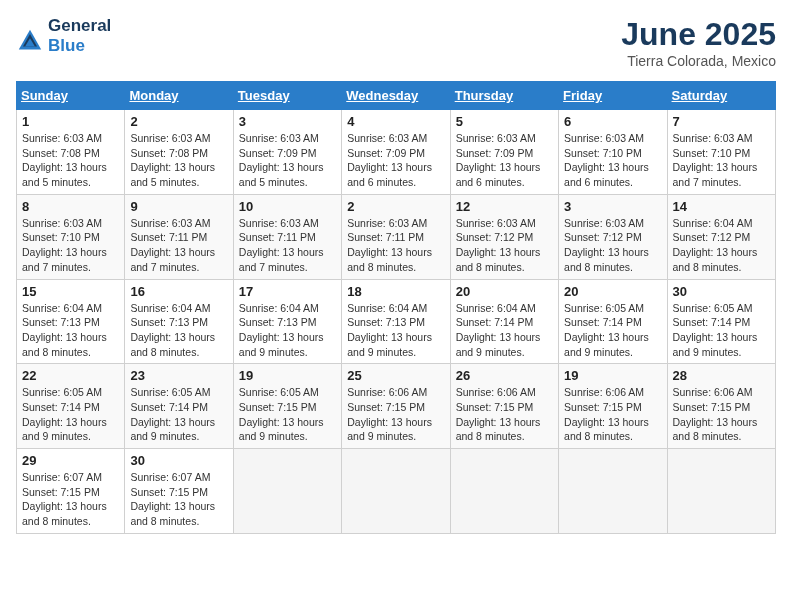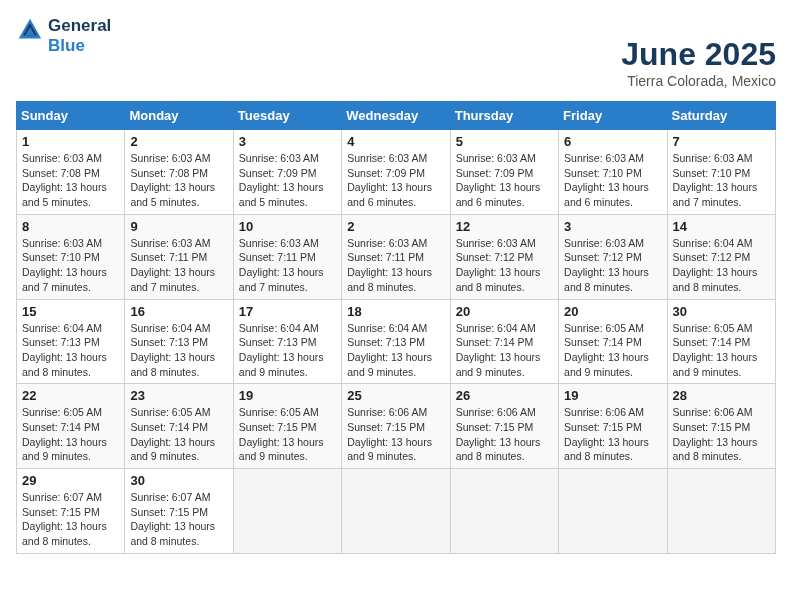--- a/index.html
+++ b/index.html
@@ -11,30 +11,29 @@
       padding: 16px;
     }
     .header-area {
       display: flex;
       justify-content: space-between;
       align-items: flex-start;
       margin-bottom: 12px;
     }
     .logo {
       display: flex;
-      align-items: flex-start;
+      align-items: flex-end;
       gap: 4px;
     }
     .logo-icon {
       width: 28px;
       height: 28px;
     }
     .title-area {
       text-align: right;
-      margin-top: 20px;
     }
     .month-title {
       font-size: 32px;
       font-weight: bold;
       color: #1a3a5c;
     }
     .location-title {
       font-size: 14px;
       color: #555;
       text-align: right;
@@ -45,20 +44,21 @@
       font-size: 11px;
     }
     .calendar-table th {
       background-color: #2a7dc9;
       color: #fff;
       padding: 6px 4px;
       text-align: left;
       font-size: 13px;
       font-weight: bold;
       border: 1px solid #2a7dc9;
+      text-decoration: underline;
     }
     .calendar-table td {
       border: 1px solid #d0d0d0;
       vertical-align: top;
       padding: 4px 5px;
       width: calc(100% / 7);
       min-height: 80px;
       background: #fff;
     }
     .calendar-table td.empty {

